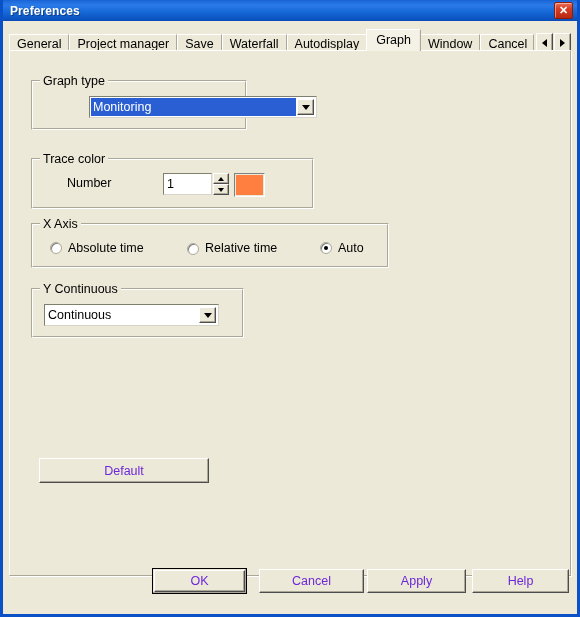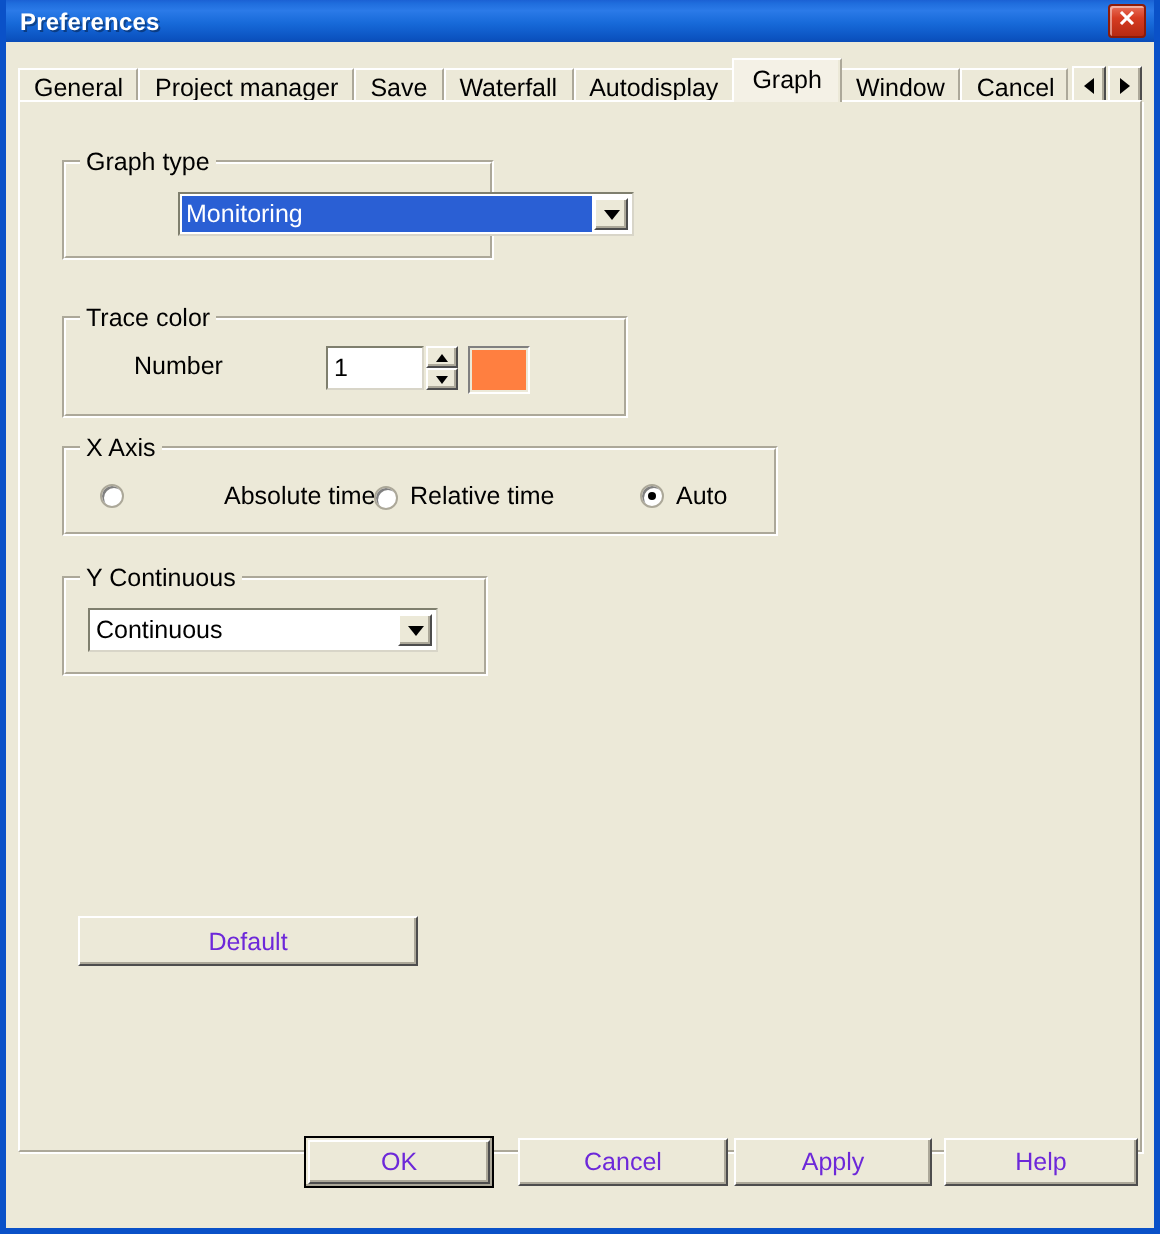--- a/index.html
+++ b/index.html
@@ -449,21 +449,21 @@
           </div>
         </div>
         <div class="swatch-frame" style="left:202px; top:14px; width:31px; height:24px;">
           <div class="swatch" id="trace-swatch" style="background: rgb(255, 127, 64);"></div>
         </div>
       </div>
 
       <div class="group" style="left:21px; top:172px; width:358px; height:45px;">
         <div class="group-inner"></div>
         <div class="group-label">X Axis</div>
-        <div class="radio-wrap" style="left:18px; top:17px;gap:44px;">
+        <div class="radio-wrap" style="left:18px; top:17px;">
           <span class="radio"></span>
           <span class="radio-label">Absolute time</span>
         </div>
         <div class="radio-wrap" style="left:155px; top:17px;align-items:flex-end;">
           <span class="radio"></span>
           <span class="radio-label">Relative time</span>
         </div>
         <div class="radio-wrap" style="left:288px; top:17px;">
           <span class="radio">
             <span class="dot"></span>

